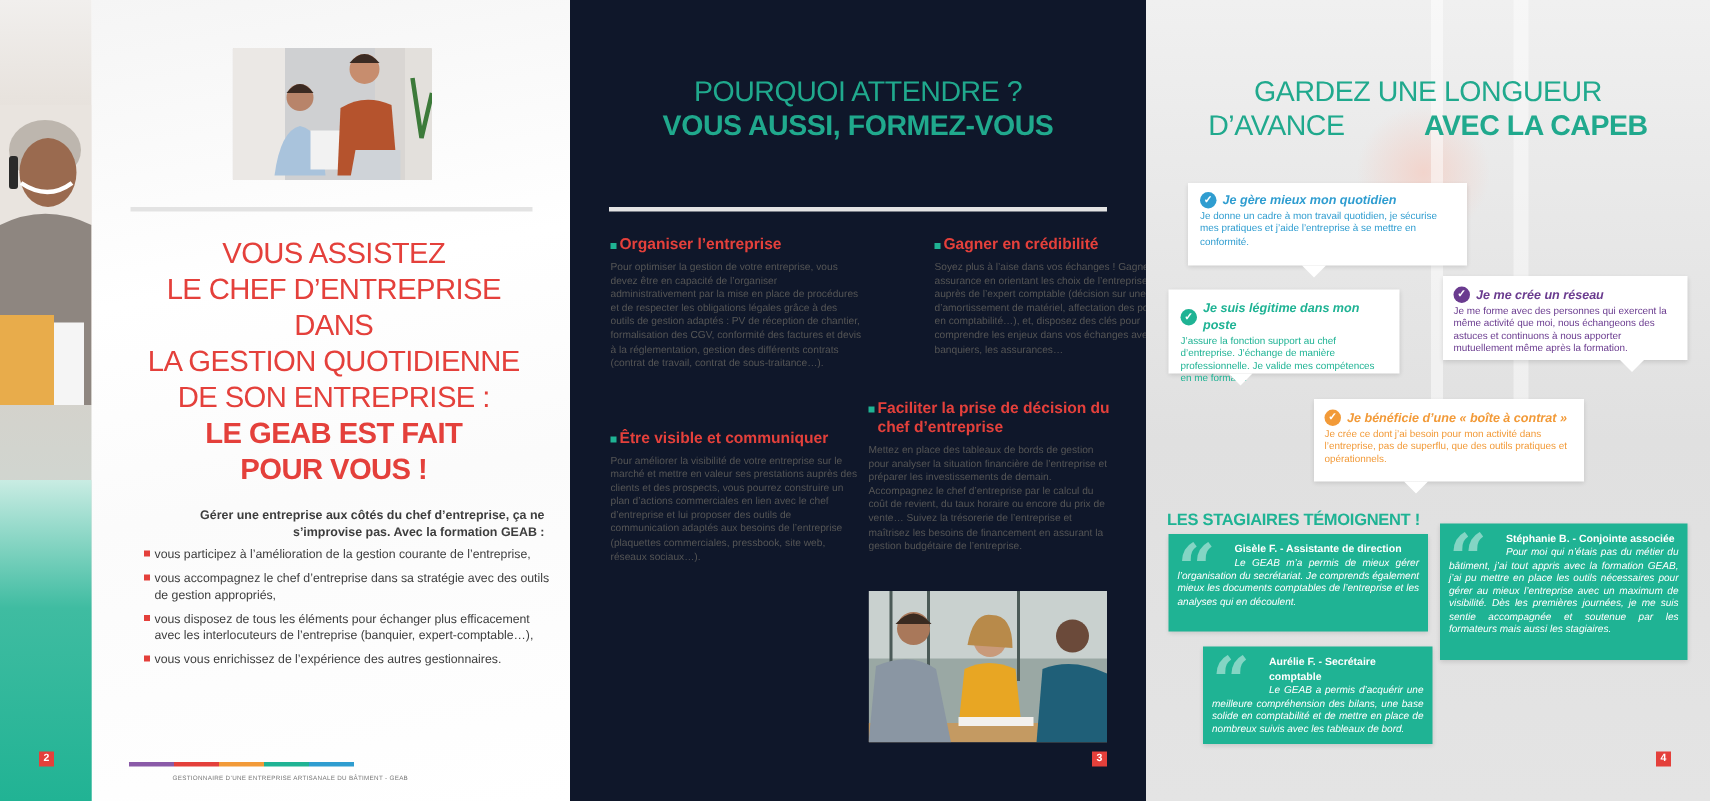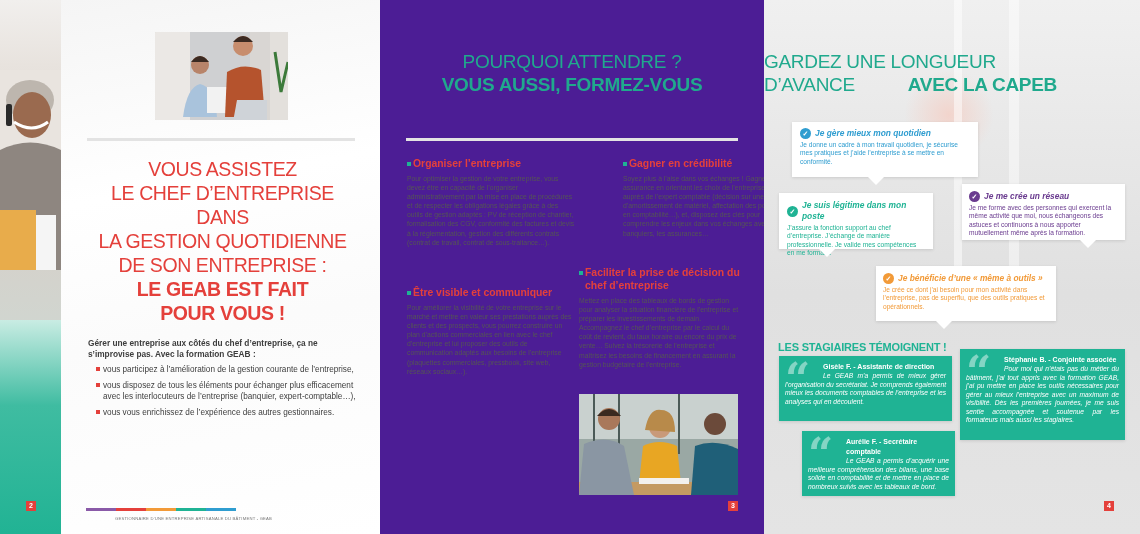--- a/index.html
+++ b/index.html
@@ -12,46 +12,46 @@
     background: linear-gradient(180deg, #f1efed 0%, #e8e3de 12%, #d7cfc8 40%, #cdd9d4 72%, #7fd0bc 80%, #3dbba0 100%); }
   .left-strip .photo { position: absolute; left: 0; top: 70px; width: 61px; height: 200px; }
   .left-strip .teal { position: absolute; left: 0; top: 320px; width: 61px; height: 214px; background: linear-gradient(180deg,#c9ece3 0%, #3fbca1 40%, #21b394 100%); }
   .bg-ghost { position: absolute; left: 61px; top: 0; width: 319px; height: 534px;
     background: linear-gradient(170deg, #f5f5f5 0%, #fff 35%, #fbfbfb 60%, #fff 100%); }
   .photo-office { position: absolute; left: 155px; top: 32px; width: 133px; height: 88px; border-radius: 1px; overflow: hidden; }
   .rule { position: absolute; height: 3px; background: #e3e3e3; }
   .left-title { position: absolute; left: 90px; top: 157px; width: 265px; text-align: center; color: #e4403b;
     font-family: "Liberation Sans", sans-serif; font-size: 19.5px; line-height: 24px; font-stretch: condensed; letter-spacing: -0.4px; }
   .left-title .bold { font-weight: bold; }
-  .intro { position: absolute; left: 88px; top: 338px; width: 275px; font-size: 8.3px; line-height: 11px; color: #3d3d3d; font-weight: bold; }
+  .intro { position: absolute; left: 88px; top: 338px; width: 275px; font-size: 8.3px; line-height: 11px; color: #3d3d3d; font-weight: bold; text-align: right; }
   .bullets { position: absolute; left: 97px; top: 364px; width: 270px; list-style: none; }
   .bullets li { font-size: 8.2px; line-height: 11px; color: #3d3d3d; font-weight: normal; margin-bottom: 5px; padding-left: 6px; position: relative; }
   .bullets li .sq { position: absolute; left: -1px; top: 3px; width: 4px; height: 4px; background: #e4403b; }
   .pg-badge { position: absolute; width: 10px; height: 10px; background: #e4403b; color: #fff; font-size: 7px; font-weight: bold; text-align: center; line-height: 10px; }
   .colorbar { position: absolute; left: 86px; top: 508px; height: 3px; display: flex; }
   .colorbar span { display: block; width: 30px; height: 3px; }
   .footer-text { position: absolute; left: 115px; top: 516px; font-size: 4.2px; color: #777; letter-spacing: 0.2px; }
 
   
-  .page-mid { position: absolute; left: 380px; top: 0; width: 384px; height: 534px; background: #4c1d95; }
+  .page-mid { position: absolute; left: 380px; top: 0; width: 384px; height: 534px; background: #0f172a; }
   .mid-title { position: absolute; left: 0; top: 50px; width: 384px; text-align: center; color: #20a98d; font-size: 19px; line-height: 23px; letter-spacing: -0.3px; }
   .mid-title .bold { font-weight: bold; }
   .sec { position: absolute; width: 168px; }
   .sec h3 { color: #e4403b; font-size: 10.4px; line-height: 13px; font-weight: bold; margin-bottom: 4px; position: relative; padding-left: 6px; }
   .sec h3 .sq { position: absolute; left: 0; top: 5px; width: 4px; height: 4px; background: #1fb394; }
   .sec p { font-size: 6.8px; line-height: 9.1px; color: #555; }
   .photo-meeting { position: absolute; left: 579px; top: 394px; width: 159px; height: 101px; overflow: hidden; }
 
   
   .page-right { position: absolute; left: 764px; top: 0; width: 376px; height: 534px; overflow: hidden;
     background: linear-gradient(180deg, #f0f0f0 0%, #eaeaea 20%, #e0e0e0 55%, #e4e4e4 100%); }
   .page-right .blur1 { position: absolute; left: 140px; top: 70px; width: 90px; height: 90px; border-radius: 50%; background: radial-gradient(#f2d4cc 0%, rgba(240,220,215,0) 70%); }
   .page-right .blur2 { position: absolute; left: 190px; top: 0; width: 8px; height: 300px; background: rgba(255,255,255,0.5); }
   .page-right .blur3 { position: absolute; left: 245px; top: 0; width: 10px; height: 300px; background: rgba(255,255,255,0.45); }
-  .right-title { position: absolute; left: 0; top: 50px; width: 376px; text-align: left; color: #20a98d; font-size: 19px; line-height: 23px; letter-spacing: -0.3px; }
+  .right-title { position: absolute; left: 0; top: 50px; width: 376px; text-align: center; color: #20a98d; font-size: 19px; line-height: 23px; letter-spacing: -0.3px; }
   .right-title .bold { font-weight: bold; margin-left: 48px; }
   .card { position: absolute; background: #fff; box-shadow: 0 1px 3px rgba(0,0,0,0.12); }
   .card .arrow { position: absolute; width: 0; height: 0; border-left: 8px solid transparent; border-right: 8px solid transparent; border-top: 8px solid #fff; }
   .card h4 { font-size: 8.4px; font-style: italic; font-weight: bold; line-height: 11px; margin-bottom: 2px; display: flex; align-items: center; }
   .card h4 .chk { width: 11px; height: 11px; border-radius: 50%; display: inline-flex; align-items: center; justify-content: center; color: #fff; font-size: 7px; font-style: normal; margin-right: 4px; flex: none; }
   .card p { font-size: 6.6px; line-height: 8.4px; }
   .stag-title { position: absolute; left: 778px; top: 341px; color: #1fb394; font-size: 11px; font-weight: bold; letter-spacing: -0.2px; }
   .quote { position: absolute; background: #1fb394; color: #fff; padding: 6px 6px 6px 6px; box-shadow: 0 1px 3px rgba(0,0,0,0.12); }
   .quote .qmark { position: absolute; font-family: "DejaVu Serif", serif; font-size: 44px; line-height: 40px; color: rgba(255,255,255,0.45); font-weight: bold; left: 6px; top: 4px; }
   .quote .name { font-size: 7px; font-weight: bold; line-height: 10px; padding-left: 38px; }
@@ -100,20 +100,21 @@
     <div>LE CHEF D’ENTREPRISE DANS</div>
     <div>LA GESTION QUOTIDIENNE</div>
     <div>DE SON ENTREPRISE :</div>
     <div class="bold">LE GEAB EST FAIT</div>
     <div class="bold">POUR VOUS !</div>
   </div>
 
   <div class="intro">Gérer une entreprise aux côtés du chef d’entreprise, ça ne s’improvise pas. Avec la formation GEAB :</div>
   <ul class="bullets">
     <li><span class="sq"></span><span>vous participez à l’amélioration de la gestion courante de l’entreprise,</span></li>
+    <li><span class="sq"></span><span>vous accompagnez le chef d’entreprise dans sa stratégie avec des outils de gestion appropriés,</span></li>
     <li><span class="sq"></span><span>vous disposez de tous les éléments pour échanger plus efficacement avec les interlocuteurs de l’entreprise (banquier, expert-comptable…),</span></li>
     <li><span class="sq"></span><span>vous vous enrichissez de l’expérience des autres gestionnaires.</span></li>
   </ul>
 
   <div class="pg-badge" style="left:26px; top:501px;">2</div>
   <div class="colorbar">
     <span style="background: rgb(138, 90, 168);"></span>
     <span style="background: rgb(228, 64, 59);"></span>
     <span style="background: rgb(242, 154, 56);"></span>
     <span style="background: rgb(31, 179, 148);"></span>
@@ -204,21 +205,21 @@
       <span class="chk" style="background:#6a3b8f;">✓</span>
       <span>Je me crée un réseau</span>
     </h4>
   <p style="color:#6a3b8f;">Je me forme avec des personnes qui exercent la même activité que moi, nous échangeons des astuces et continuons à nous apporter mutuellement même après la formation.</p>
   <div class="arrow" style="left:118px; bottom:-8px;"></div>
 </div>
 
 <div class="card" style="left:876px; top:266px; width:180px; height:55px; padding:7px 7px;">
   <h4 style="color:#f29a38;">
       <span class="chk" style="background:#f29a38;">✓</span>
-      <span>Je bénéficie d’une « même à outils »</span>
+      <span>Je bénéficie d’une « boîte à contrat »</span>
     </h4>
   <p style="color:#f29a38;">Je crée ce dont j’ai besoin pour mon activité dans l’entreprise, pas de superflu, que des outils pratiques et opérationnels.</p>
   <div class="arrow" style="left:60px; bottom:-8px;"></div>
 </div>
 
 <div class="stag-title">LES STAGIAIRES TÉMOIGNENT !</div>
 
 <div class="quote" style="left:779px; top:356px; width:173px; height:65px;">
   <span class="qmark">“</span>
   <div class="name">Gisèle F. - Assistante de direction</div>

